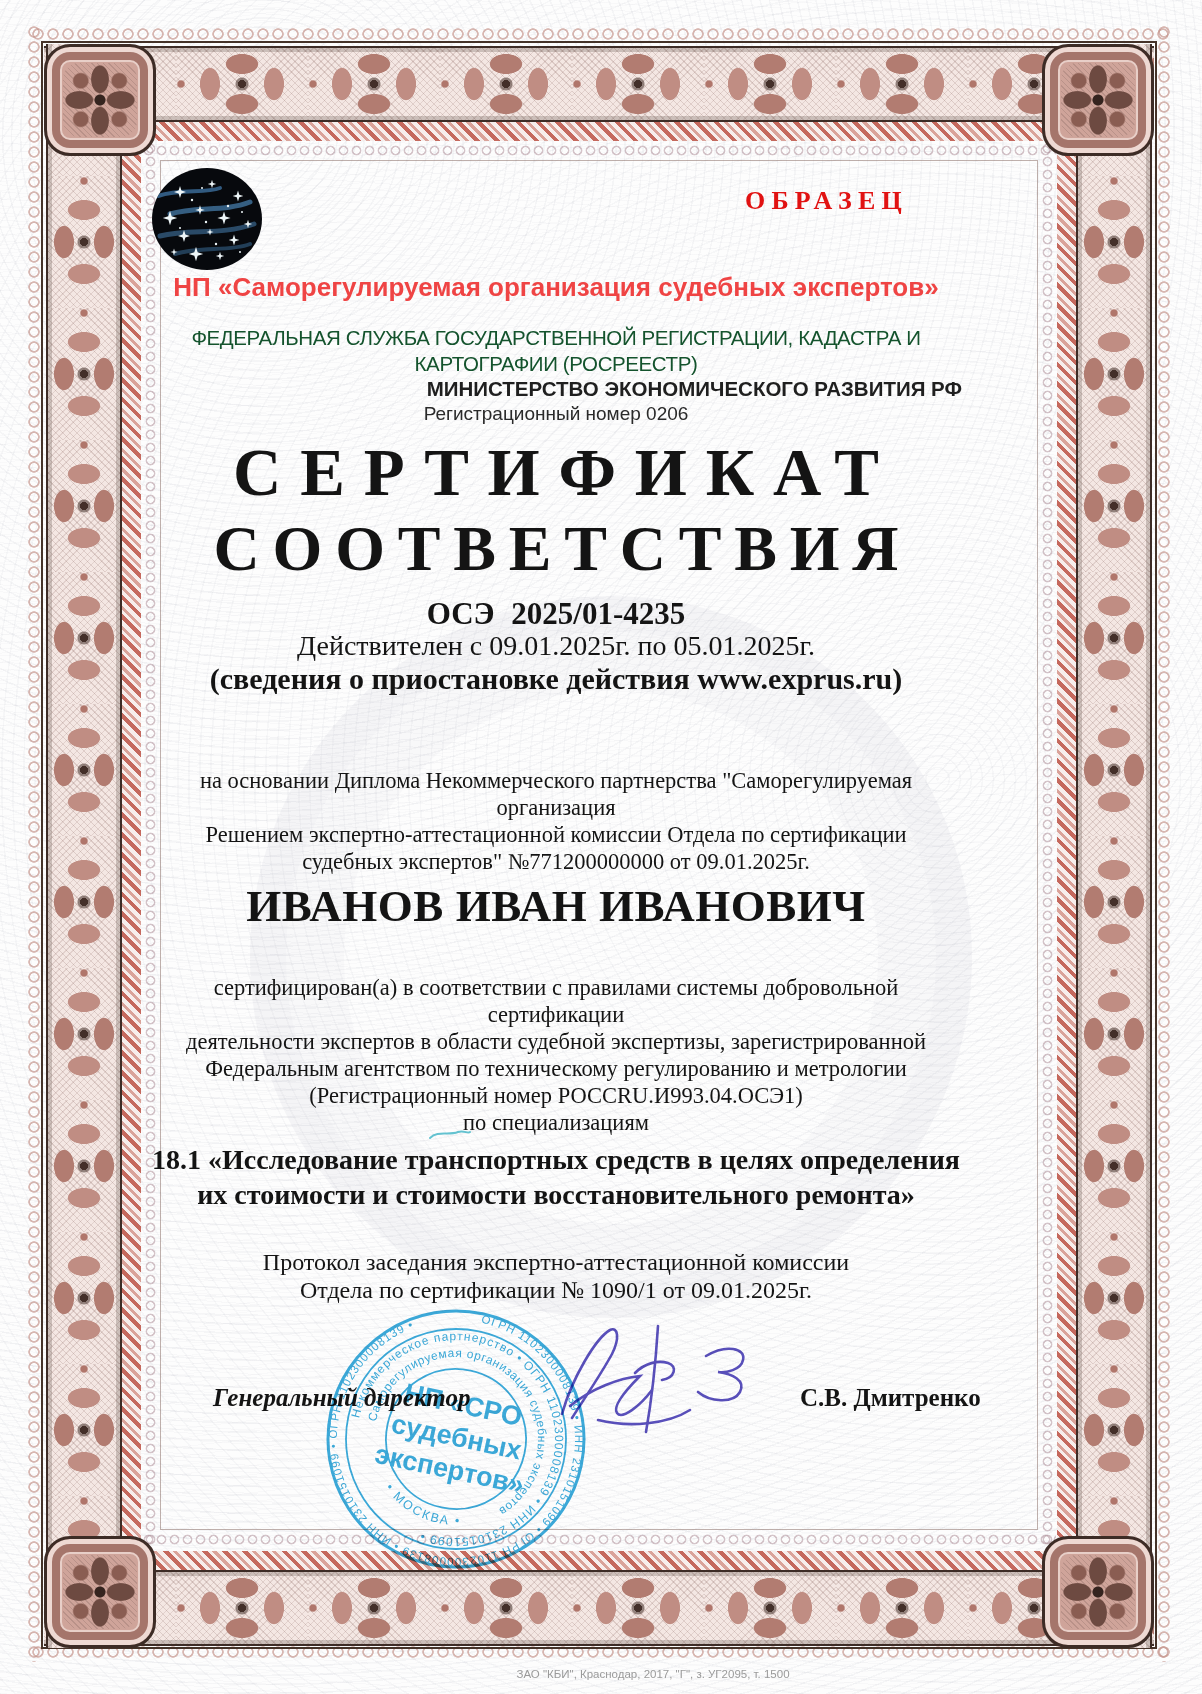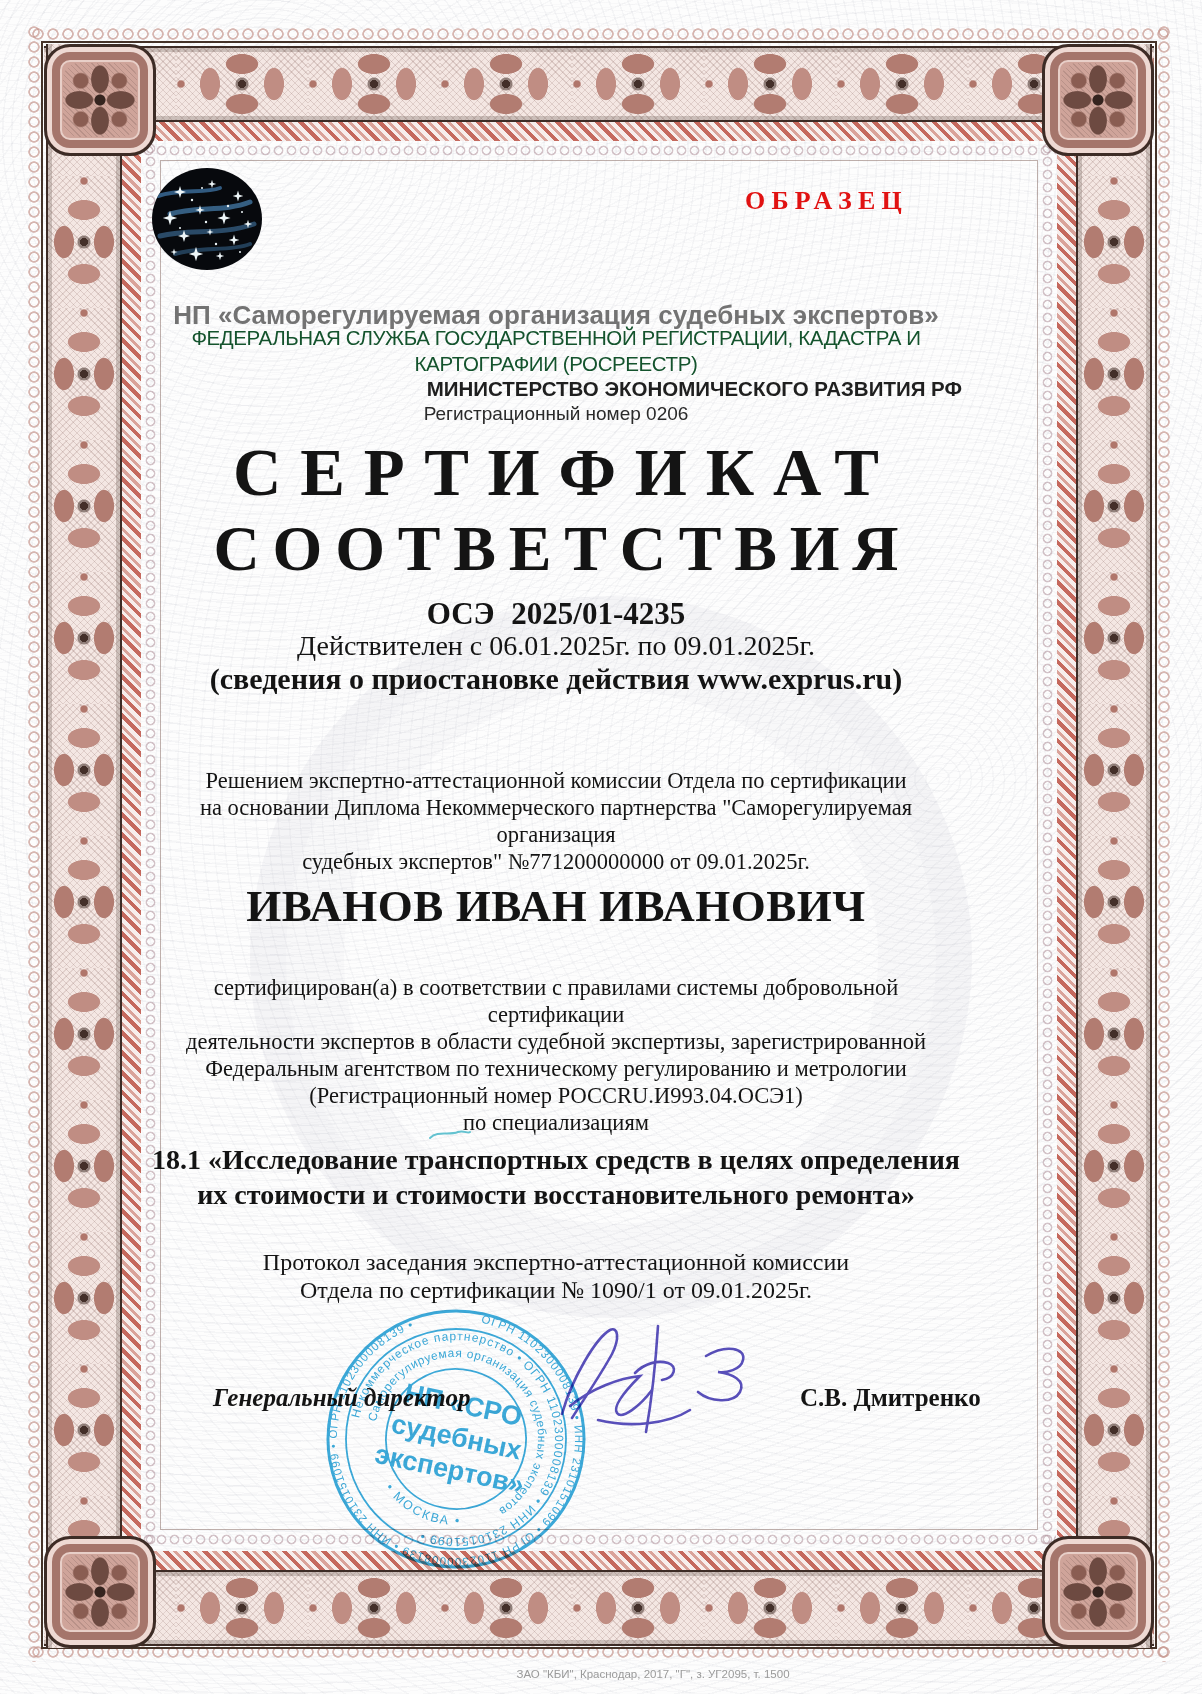--- a/index.html
+++ b/index.html
@@ -86,21 +86,21 @@
       radial-gradient(ellipse 22px 14px at 78% 50%, #6d4a41 0 60%, transparent 66%),
       radial-gradient(circle 10px at 24% 24%, #8a5d52 0 7px, transparent 8.5px),
       radial-gradient(circle 10px at 76% 24%, #8a5d52 0 7px, transparent 8.5px),
       radial-gradient(circle 10px at 24% 76%, #8a5d52 0 7px, transparent 8.5px),
       radial-gradient(circle 10px at 76% 76%, #8a5d52 0 7px, transparent 8.5px),
       repeating-linear-gradient(45deg, rgba(61,44,38,.15) 0 1px, transparent 1px 4px);}
   .c-tl{left:44px;top:44px}.c-tr{right:48px;top:44px}.c-bl{left:44px;bottom:46px}.c-br{right:48px;bottom:46px}
 
   
   .abs{position:absolute;left:150px;width:812px;text-align:center;z-index:5;}
-  .org{top:300px;font-family:"Liberation Sans",sans-serif;font-weight:bold;font-size:26px;color:#737373;}
+  .org{top:272px;font-family:"Liberation Sans",sans-serif;font-weight:bold;font-size:26px;color:#ef4444;}
   .agency{top:325px;font-family:"Liberation Sans",sans-serif;font-size:20.5px;line-height:26px;color:#14532d;letter-spacing:-.4px;}
   .ministry{top:377px;font-family:"Liberation Sans",sans-serif;font-weight:bold;font-size:20.5px;color:#1f1f1f;text-align:right;}
   .regnum{top:403px;font-family:"Liberation Sans",sans-serif;font-size:19px;color:#2a2a2a;}
   .t1{top:434px;font-size:67px;font-weight:bold;letter-spacing:.28em;text-indent:.28em;}
   .t2{top:512px;font-size:64px;font-weight:bold;letter-spacing:.20em;text-indent:.20em;}
   .cnum{top:596px;font-size:31px;font-weight:bold;word-spacing:9px;}
   .validity{top:630px;font-size:28px;}
   .susp{top:662px;font-size:30px;font-weight:bold;}
   .decision{top:767px;font-size:22.5px;line-height:27px;}
   .holder{top:880px;font-size:45px;font-weight:bold;letter-spacing:.5px;}
@@ -196,26 +196,26 @@
   <div class="abs agency">
     <div>ФЕДЕРАЛЬНАЯ СЛУЖБА ГОСУДАРСТВЕННОЙ РЕГИСТРАЦИИ, КАДАСТРА И</div>
     <div>КАРТОГРАФИИ (РОСРЕЕСТР)</div>
   </div>
   <div class="abs ministry">МИНИСТЕРСТВО ЭКОНОМИЧЕСКОГО РАЗВИТИЯ РФ</div>
   <div class="abs regnum">Регистрационный номер 0206</div>
 
   <div class="abs t1">СЕРТИФИКАТ</div>
   <div class="abs t2">СООТВЕТСТВИЯ</div>
   <div class="abs cnum">ОСЭ 2025/01-4235</div>
-  <div class="abs validity">Действителен с 06.01.2025г. по 09.01.2025г.</div>
+  <div class="abs validity">Действителен с 09.01.2025г. по 05.01.2025г.</div>
   <div class="abs susp">(сведения о приостановке действия www.exprus.ru)</div>
 
   <div class="abs decision">
+    <div>на основании Диплома Некоммерческого партнерства "Саморегулируемая организация</div>
     <div>Решением экспертно-аттестационной комиссии Отдела по сертификации</div>
-    <div>на основании Диплома Некоммерческого партнерства "Саморегулируемая организация</div>
     <div>судебных экспертов" №771200000000 от 09.01.2025г.</div>
   </div>
 
   <div class="abs holder">ИВАНОВ ИВАН ИВАНОВИЧ</div>
 
   <div class="abs cert">
     <div>сертифицирован(а) в соответствии с правилами системы добровольной сертификации</div>
     <div>деятельности экспертов в области судебной экспертизы, зарегистрированной</div>
     <div>Федеральным агентством по техническому регулированию и метрологии</div>
     <div>(Регистрационный номер РОССRU.И993.04.ОСЭ1)</div>

